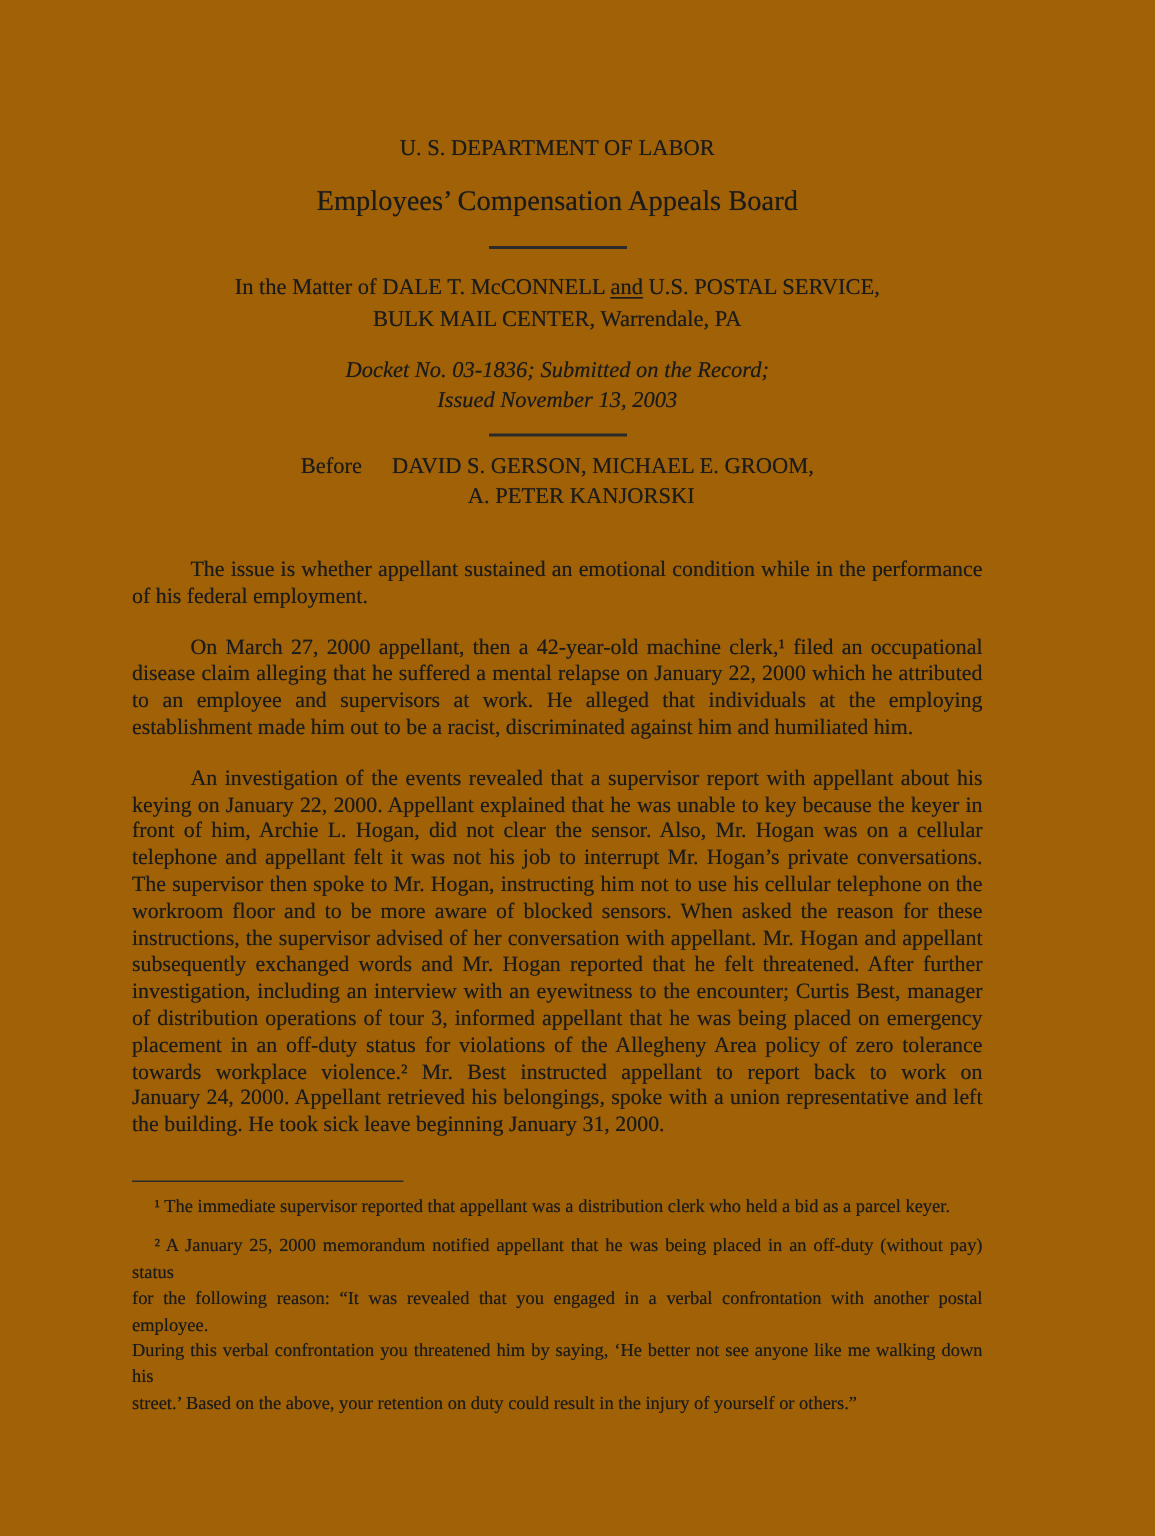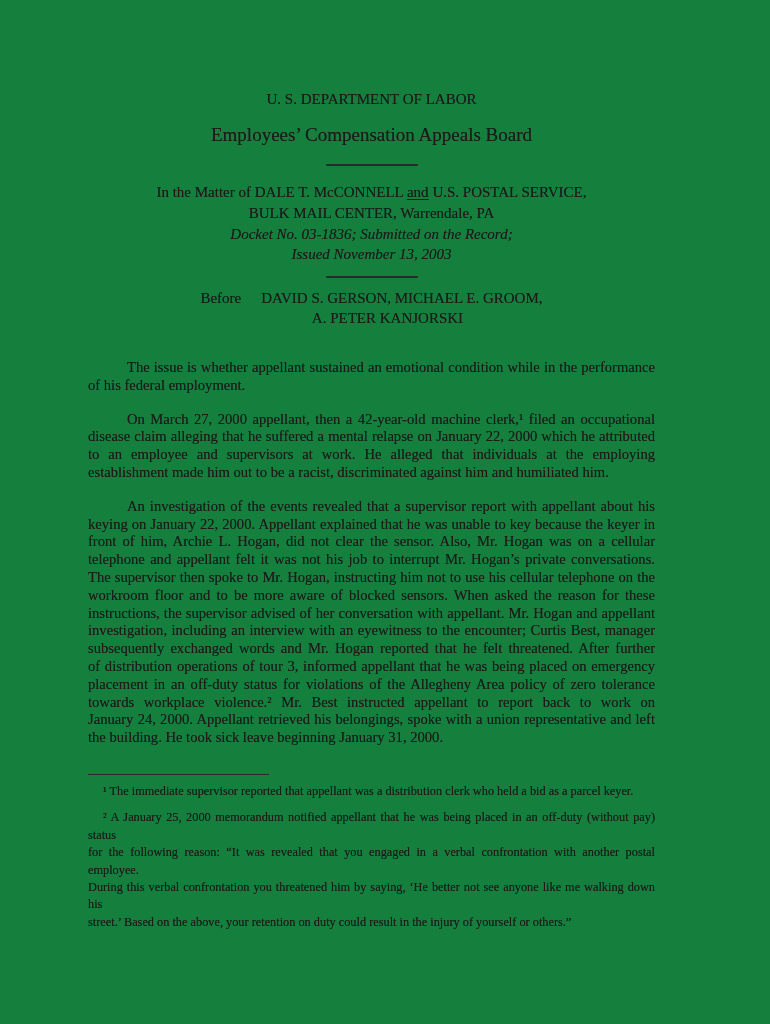--- a/index.html
+++ b/index.html
@@ -1,36 +1,36 @@
 <!DOCTYPE html>
 <html><head>
 <meta charset="utf-8">
 <style>
   html, body { margin: 0; padding: 0; background: #ffffff; }
   .page {
     position: relative;
     width: 770px;
     height: 1024px;
     margin: 0;
-    background: #15803d;
+    background: #a16207;
     box-sizing: border-box;
     padding: 0 115px 0 88px;
     overflow: hidden;
     font-family: "Liberation Serif", "DejaVu Serif", serif;
     color: #1b1b1b;
     text-shadow: 0 0 .45px rgba(27,27,27,.65);
   }
   .center { text-align: center; }
   .h1 { margin-top: 90px; font-size: 15px; line-height: 18px; }
   .title { margin-top: 16px; font-size: 19px; line-height: 22px; }
   .rule { width: 92px; border: 0; border-top: 2px solid #2a2a2a; margin: 18px auto 0 auto; }
   .rule2 { margin-top: 12px; }
   .matter { margin-top: 16px; font-size: 15px; line-height: 21px; text-align: center; }
   .u { text-decoration: underline; text-underline-offset: 2px; }
-  .docket { font-size: 15px; line-height: 20px; font-style: italic; }
+  .docket { margin-top: 13px; font-size: 15px; line-height: 20px; font-style: italic; }
   .decision { margin-top: 18px; font-size: 15px; line-height: 17px; }
   .panel { margin-top: 10px; font-size: 15px; line-height: 20px; }
   .panel .gap { display: inline-block; width: 20px; }
   .panel-l2 { position: relative; left: 16px; }
   .bodytext { margin-top: 31px; font-size: 14.6px; line-height: 17.8px; }
   .para { margin: 0 0 16px 0; }
   .jline { text-align: justify; text-align-last: justify; }
   .jline.last { text-align-last: left; }
   .jline.indent { text-indent: 39px; }
   .fn-rule { width: 181px; border: 0; border-top: 1.8px solid #2a2a2a; margin: 27px 0 8px 0; }
@@ -79,22 +79,22 @@
         <div class="jline last">establishment made him out to be a racist, discriminated against him and humiliated him.</div>
       </div>
       <div class="para">
         <div class="jline indent">An investigation of the events revealed that a supervisor report with appellant about his</div>
         <div class="jline">keying on January 22, 2000.  Appellant explained that he was unable to key because the keyer in</div>
         <div class="jline">front of him, Archie L. Hogan, did not clear the sensor.  Also, Mr. Hogan was on a cellular</div>
         <div class="jline">telephone and appellant felt it was not his job to interrupt Mr. Hogan’s private conversations.</div>
         <div class="jline">The supervisor then spoke to Mr. Hogan, instructing him not to use his cellular telephone on the</div>
         <div class="jline">workroom floor and to be more aware of blocked sensors.  When asked the reason for these</div>
         <div class="jline">instructions, the supervisor advised of her conversation with appellant.  Mr. Hogan and appellant</div>
+        <div class="jline">subsequently exchanged words and Mr. Hogan reported that he felt threatened.  After further</div>
         <div class="jline">investigation, including an interview with an eyewitness to the encounter; Curtis Best, manager</div>
-        <div class="jline">subsequently exchanged words and Mr. Hogan reported that he felt threatened.  After further</div>
         <div class="jline">of distribution operations of tour 3, informed appellant that he was being placed on emergency</div>
         <div class="jline">placement in an off-duty status for violations of the Allegheny Area policy of zero tolerance</div>
         <div class="jline">towards workplace violence.²  Mr. Best instructed appellant to report back to work on</div>
         <div class="jline">January 24, 2000.  Appellant retrieved his belongings, spoke with a union representative and left</div>
         <div class="jline last">the building.  He took sick leave beginning January 31, 2000.</div>
       </div>
     </div>
 
   <hr class="fn-rule">
 

